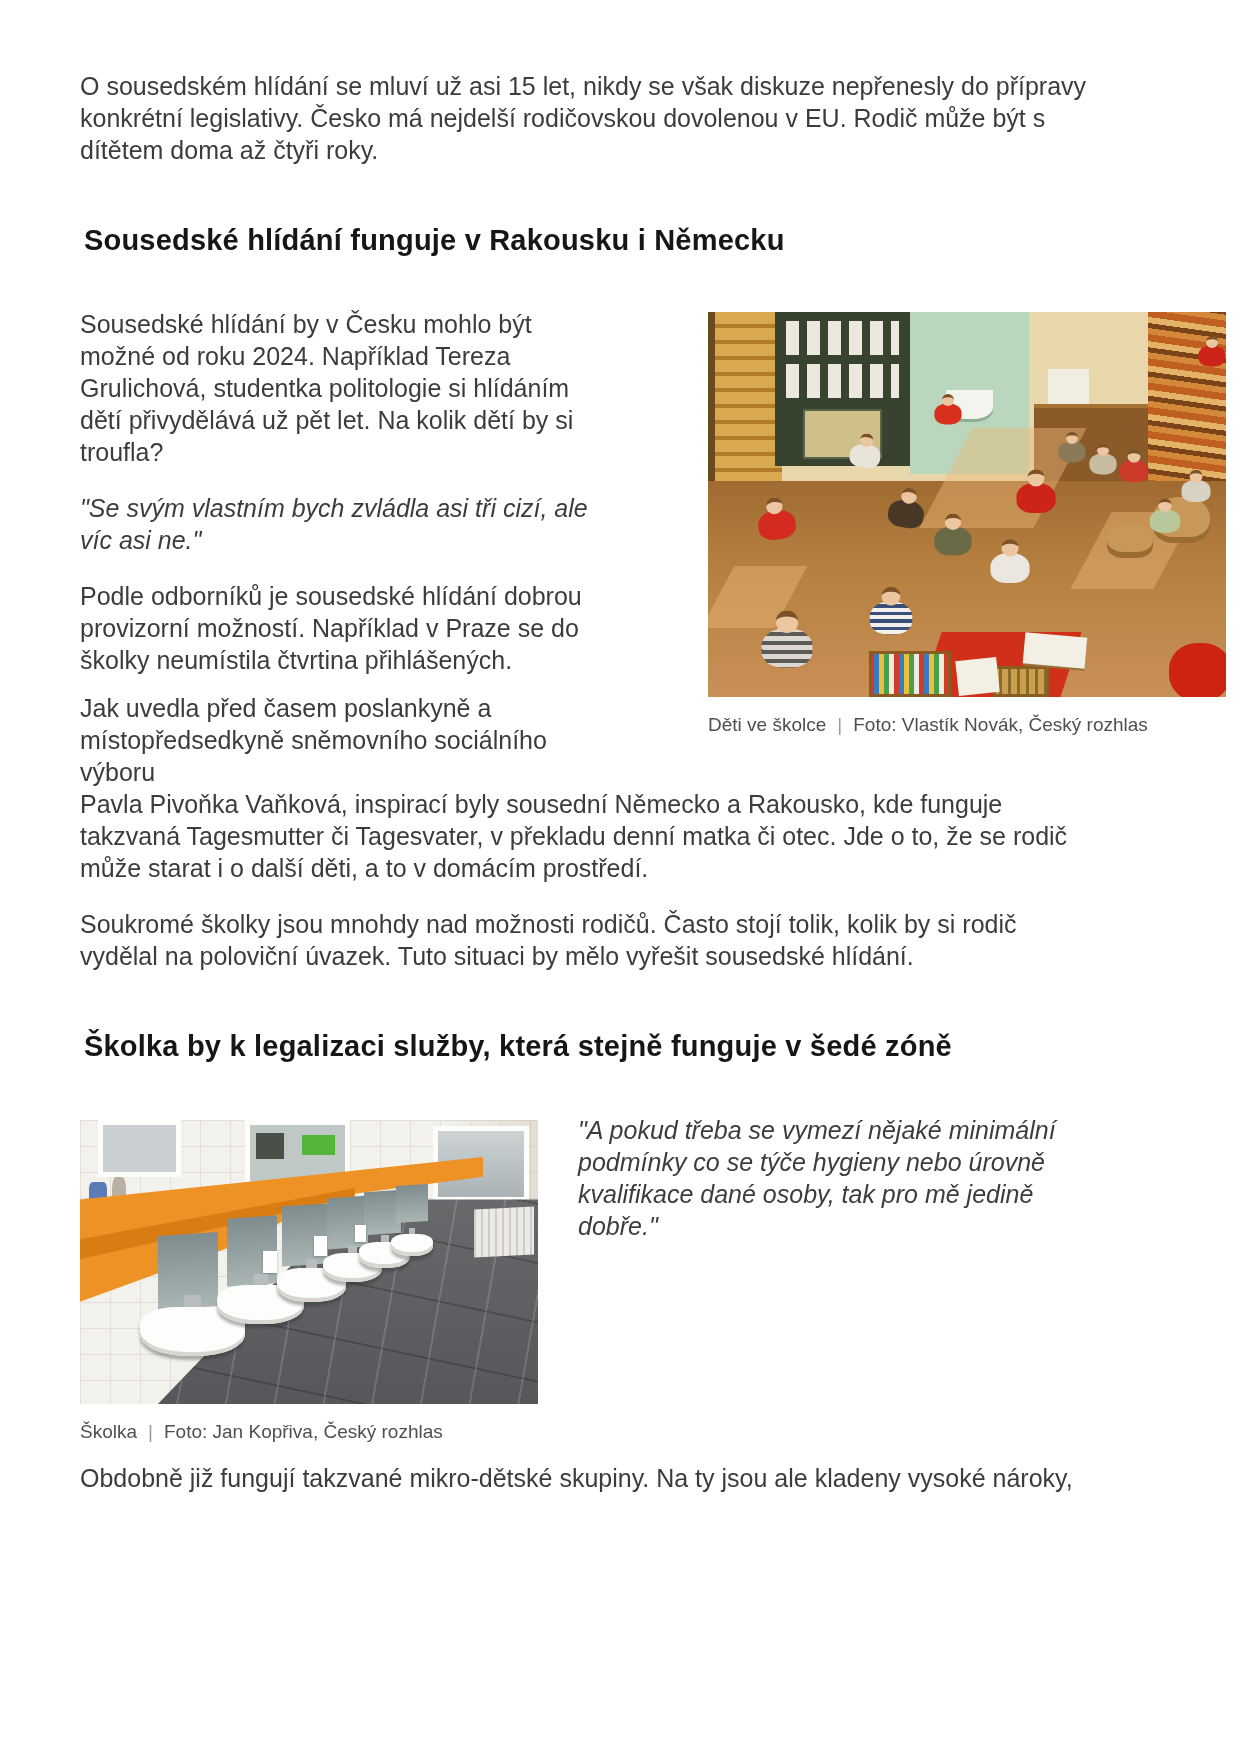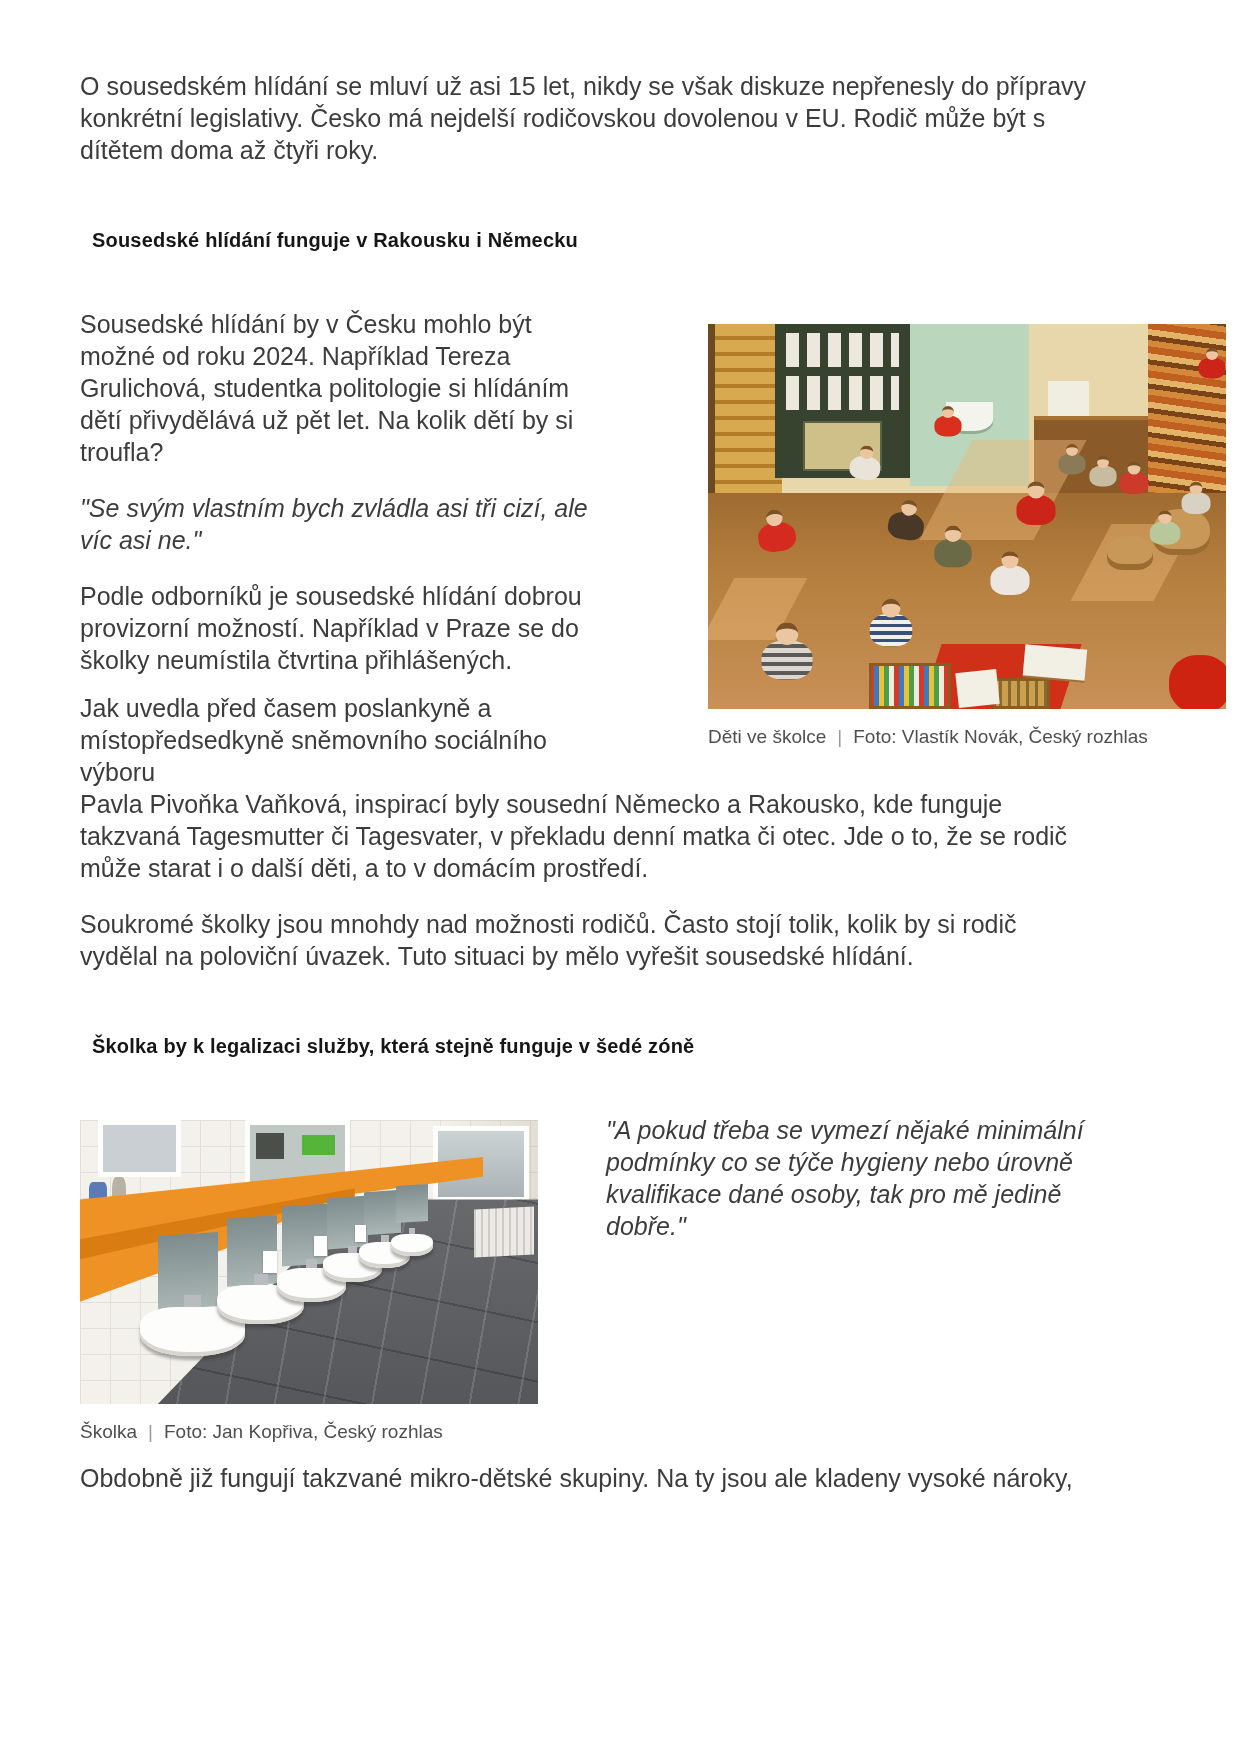--- a/index.html
+++ b/index.html
@@ -6,26 +6,26 @@
   body{width:1240px;min-height:1755px;font-family:"Liberation Sans","DejaVu Sans",sans-serif;
        color:#3c3c3c;-webkit-font-smoothing:antialiased;}
   .page{width:1080px;margin:0 auto;padding-top:70px;}
 
   p.para{font-size:25px;line-height:32px;margin:0 0 24px 0;white-space:pre-line;}
   p.quote{font-style:italic;}
   p.tight{margin-top:0;}
   p.gap-b{margin-bottom:36px;}
   p.outro{clear:both;margin-top:48px;}
 
-  h2.sec-heading{font-size:20px;line-height:36px;font-weight:700;color:#161616;
-      margin:56px 0 50px 12px;letter-spacing:.2px;}
+  h2.sec-heading{font-size:29px;line-height:36px;font-weight:700;color:#161616;
+      margin:56px 0 50px 4px;letter-spacing:.2px;}
 
   figure{margin:0;padding:0;}
-  .fig-right{float:right;width:452px;margin:16px 0 18px 50px;padding-left:32px;}
-  .fig-left{float:left;width:428px;margin:6px 98px 18px 0;}
+  .fig-right{float:right;width:452px;margin:4px 0 18px 50px;padding-left:32px;}
+  .fig-left{float:left;width:428px;margin:6px 70px 18px 0;}
   .caption{font-size:19px;line-height:24px;color:#4f4f4f;margin-top:16px;white-space:nowrap;}
   .cap-sep{color:#9a9a9a;margin:0 11px;font-weight:300;}
 
   .photo{position:relative;overflow:hidden;background:#b5803f;}
   .photo i,.photo b,.photo em{position:absolute;display:block;}
   .p1{width:518px;height:385px;}
   .p2{width:458px;height:284px;}
 
   
   .p1-wall{position:absolute;left:0;top:0;width:100%;height:44%;background:#e7d7ab;}

